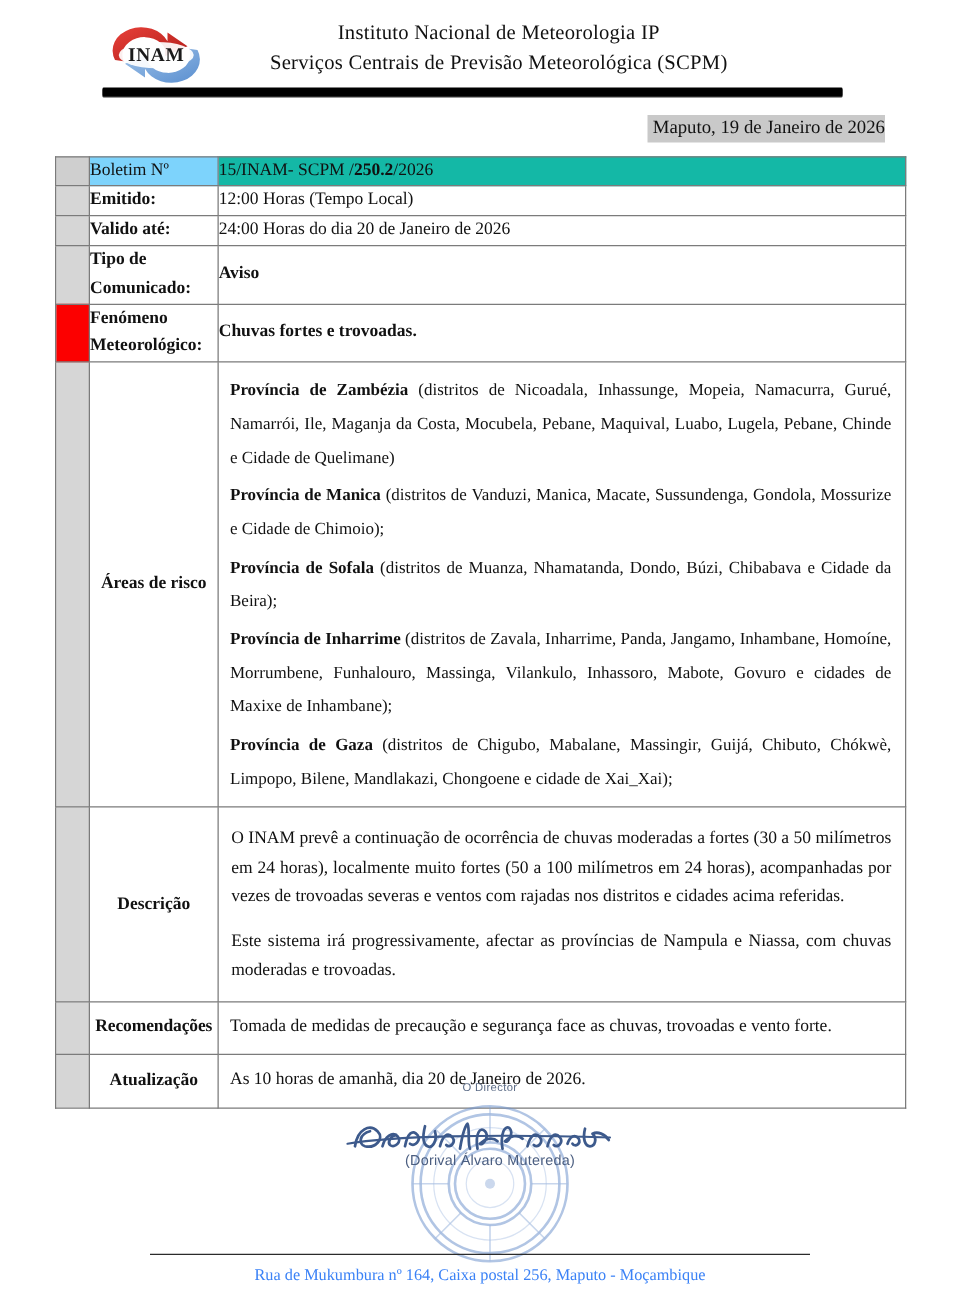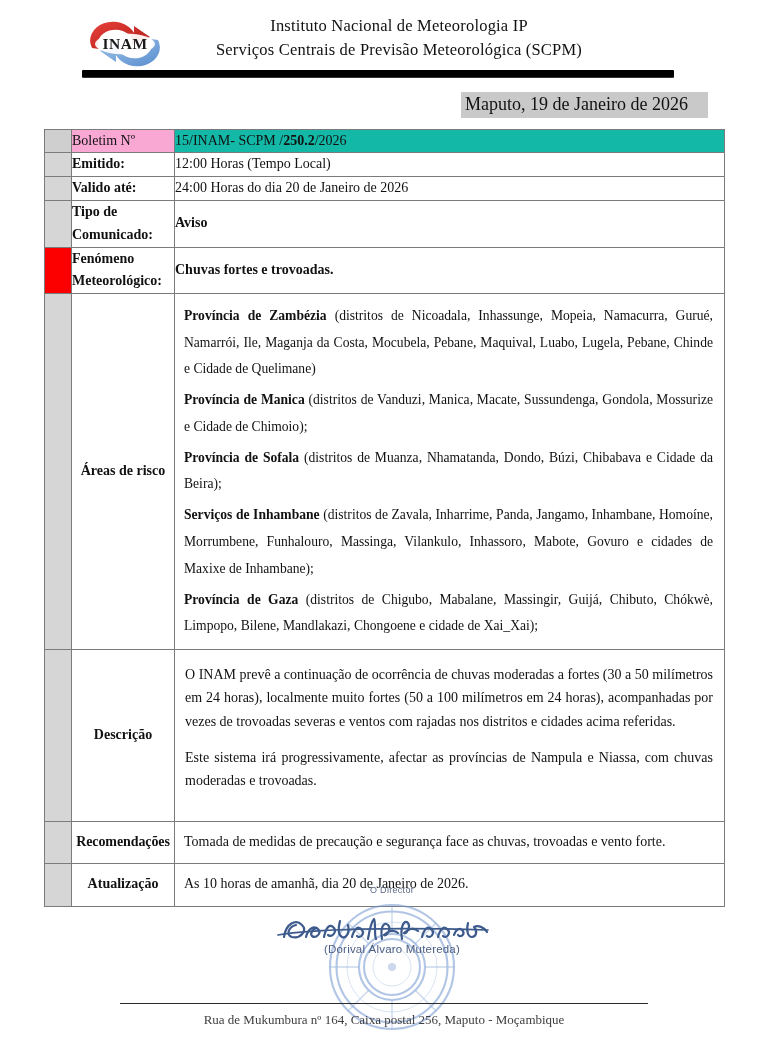--- a/index.html
+++ b/index.html
@@ -68,22 +68,22 @@
   }
 
   .date-row {
     margin-top: 14px;
     text-align: right;
     padding-right: 60px;
   }
   .date-chip {
     display: inline-block;
     background: #c9c9c9;
-    padding: 1px 20px 2px 4px;
-    font-size: 18px;
+    padding: 1px 0 2px 4px;
+    font-size: 15px;
     line-height: 1.25;
   }
 
   
   .table-wrap {
     margin: 11px auto 0 auto;
     width: 680px;
   }
   table.bulletin {
     border-collapse: collapse;
@@ -107,21 +107,21 @@
   td.marker.red { background: #fc0000; }
   td.marker.shaded { background: #cfcfcf; }
 
   td.label {
     font-weight: bold;
     font-size: 14px;
     padding: 5px 7px 5px 8px;
     line-height: 1.62;
   }
   td.label.center { text-align: center; }
-  td.label.shaded { background: #f9a8d4; font-weight: normal; }
+  td.label.shaded { background: #7dd3fc; font-weight: normal; }
 
   td.value {
     font-size: 14px;
     padding: 5px 10px 5px 9px;
     line-height: 1.62;
   }
   td.value.shaded { background: #14b8a6; }
   td.value .bold { font-weight: bold; }
 
   .row-tipo td { height: 46px; }
@@ -139,21 +139,21 @@
   .risk-p .prov { font-weight: bold; }
 
   
   .desc-cell { padding: 13px 11px 13px 10px !important; }
   .desc-p {
     text-align: justify;
     margin: 0 0 13px 0;
     font-size: 14px;
     line-height: 1.66;
   }
-  .desc-p:last-child { margin-bottom: 16px; }
+  .desc-p:last-child { margin-bottom: 0; }
 
   .rec-cell { padding: 9px 8px 9px 9px !important; font-size: 13.6px; }
   .atu-cell { padding: 9px 8px 10px 9px !important; font-size: 14px; }
 
   .label-rec { font-size: 13.3px; letter-spacing: -0.1px; }
 
   
   .sig-area {
     position: relative;
     height: 108px;
@@ -209,21 +209,21 @@
   }
   .footer-rule {
     width: 528px;
     height: 1px;
     background: #2b2b2b;
     margin: 0 auto 6px auto;
   }
   .footer-line {
     font-size: 13px;
     line-height: 1.52;
-    color: #404040;
+    color: #3b82f6;
   }
 </style>
 </head>
 <body>
 
 <div class="page">
 
   <div class="header">
 
     <div class="logo">
@@ -313,21 +313,21 @@
           <td class="marker"></td>
           <td class="label center">Áreas de risco</td>
           <td class="value risk-cell">
 
             <p class="risk-p"><span class="prov">Província de Zambézia</span><span> (distritos de Nicoadala, Inhassunge, Mopeia, Namacurra, Gurué, Namarrói, Ile, Maganja da Costa, Mocubela, Pebane, Maquival, Luabo, Lugela, Pebane, Chinde e Cidade de Quelimane)</span></p>
 
             <p class="risk-p"><span class="prov">Província de Manica</span><span> (distritos de Vanduzi, Manica, Macate, Sussundenga, Gondola, Mossurize e Cidade de Chimoio);</span></p>
 
             <p class="risk-p"><span class="prov">Província de Sofala</span><span> (distritos de Muanza, Nhamatanda, Dondo, Búzi, Chibabava e Cidade da Beira);</span></p>
 
-            <p class="risk-p"><span class="prov">Serviços de Inhambane</span><span> (distritos de Zavala, Inharrime, Panda, Jangamo, Inhambane, Homoíne, Morrumbene, Funhalouro, Massinga, Vilankulo, Inhassoro, Mabote, Govuro e cidades de Maxixe de Inhambane);</span></p>
+            <p class="risk-p"><span class="prov">Província de Inharrime</span><span> (distritos de Zavala, Inharrime, Panda, Jangamo, Inhambane, Homoíne, Morrumbene, Funhalouro, Massinga, Vilankulo, Inhassoro, Mabote, Govuro e cidades de Maxixe de Inhambane);</span></p>
 
             <p class="risk-p"><span class="prov">Província de Gaza</span><span> (distritos de Chigubo, Mabalane, Massingir, Guijá, Chibuto, Chókwè, Limpopo, Bilene, Mandlakazi, Chongoene e cidade de Xai_Xai);</span></p>
 
           </td>
         </tr>
 
         <tr>
           <td class="marker"></td>
           <td class="label center">Descrição</td>
           <td class="value desc-cell">

